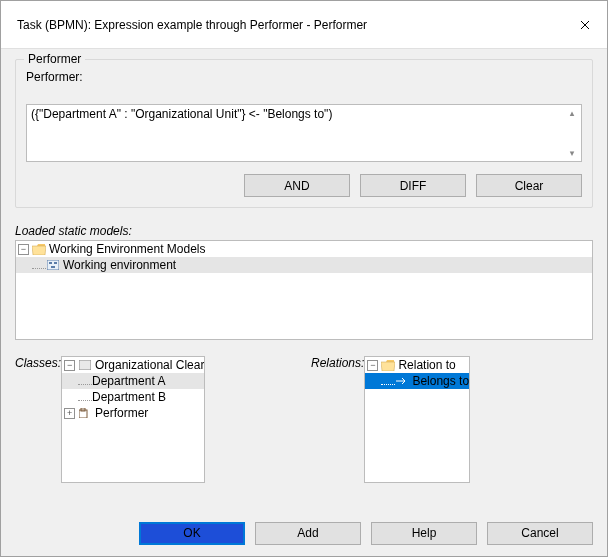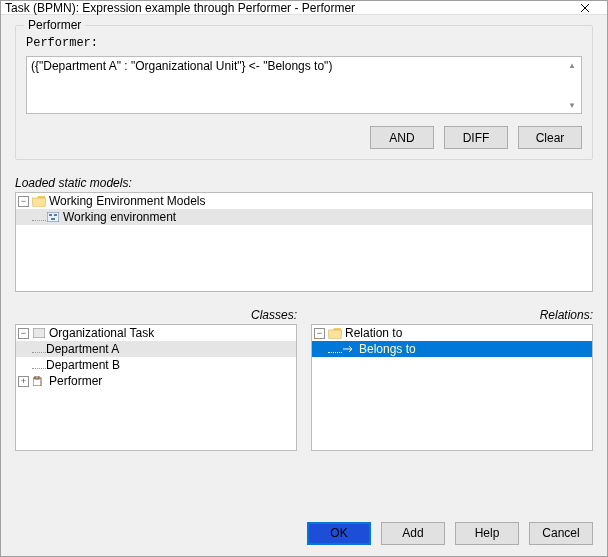--- a/index.html
+++ b/index.html
@@ -12,26 +12,26 @@
   }
   .window {
     width: 608px;
     height: 557px;
     background: #f0f0f0;
     border: 1px solid #a0a0a0;
     display: flex;
     flex-direction: column;
   }
   .titlebar {
-    height: 14px;
+    height: 48px;
     background: #fff;
     border-bottom: 1px solid #e0e0e0;
     display: flex;
     align-items: center;
-    padding-left: 4px;
+    padding-left: 16px;
   }
   .titlebar-title { flex: 1; font-size: 12px; }
   .titlebar-close {
     width: 45px;
     height: 30px;
     display: flex;
     align-items: center;
     justify-content: center;
     cursor: pointer;
   }
@@ -50,21 +50,21 @@
     background: #f0f0f0;
   }
   .group-legend {
     position: absolute;
     top: -8px;
     left: 8px;
     background: #f0f0f0;
     padding: 0 4px;
     font-size: 12px;
   }
-  .label { margin-bottom: 6px; font-family: Liberation Mono, monospace; }
+  .label { margin-bottom: 20px; }
   .expr-box {
     width: 100%;
     height: 58px;
     background: #fff;
     border: 1px solid #bcbcbc;
     position: relative;
     padding: 2px 18px 2px 4px;
     font-size: 12px;
     overflow: hidden;
   }
@@ -81,21 +81,21 @@
   }
   .scroll-arrow.up { top: 1px; }
   .scroll-arrow.down { bottom: 1px; }
   .btn-row {
     display: flex;
     justify-content: flex-end;
     gap: 10px;
     margin-top: 12px;
   }
   .btn {
-    width: 64px;
+    width: 106px;
     height: 23px;
     background: #e1e1e1;
     border: 1px solid #adadad;
     font-size: 12px;
     cursor: pointer;
     display: flex;
     align-items: center;
     justify-content: center;
   }
   .btn.primary { border: 2px solid #0078d7; background: #1d4ed8; }
@@ -104,31 +104,31 @@
     background: #fff;
     border: 1px solid #bcbcbc;
     overflow: auto;
     font-size: 12px;
   }
   .loaded-box { height: 100px; }
   .two-col {
     display: flex;
     gap: 14px;
   }
-  .col { flex: 1; display: flex; flex-direction: column; text-align: right; }
+  .col { flex: 1; display: flex; flex-direction: row; }
   .tree-box-sm { height: 127px; }
   .tree-row {
     display: flex;
     align-items: center;
     height: 16px;
     padding-left: 2px;
     white-space: nowrap;
   }
   .tree-row.sel-light { background: #e5e5e5; }
-  .tree-row.sel-blue { background: #0078d7; color: #fef9c3; }
+  .tree-row.sel-blue { background: #0078d7; color: #000000; }
   .tog {
     width: 11px; height: 11px;
     border: 1px solid #919191;
     display: inline-flex;
     align-items: center;
     justify-content: center;
     font-size: 9px;
     line-height: 1;
     margin-right: 3px;
     color: #555;
@@ -222,21 +222,21 @@
       <div class="col">
         <div class="section-label">Classes:</div>
         <div class="tree-box tree-box-sm">
           <div class="tree-row">
             <span class="tog">−</span>
             <span class="icon">
               <svg width="12" height="10" viewBox="0 0 12 10">
                   <rect x="0" y="0" width="12" height="10" fill="#e8e8e8" stroke="#888"></rect>
                 </svg>
             </span>
-            <span>Organizational Task</span>
+            <span>Organizational Clear</span>
           </div>
           <div class="tree-row sel-light">
             <span class="vline-pad"></span>
               <span class="dotline"></span>
             <span>Department A</span>
           </div>
           <div class="tree-row">
             <span class="vline-pad"></span>
               <span class="dotline"></span>
             <span>Department B</span>

